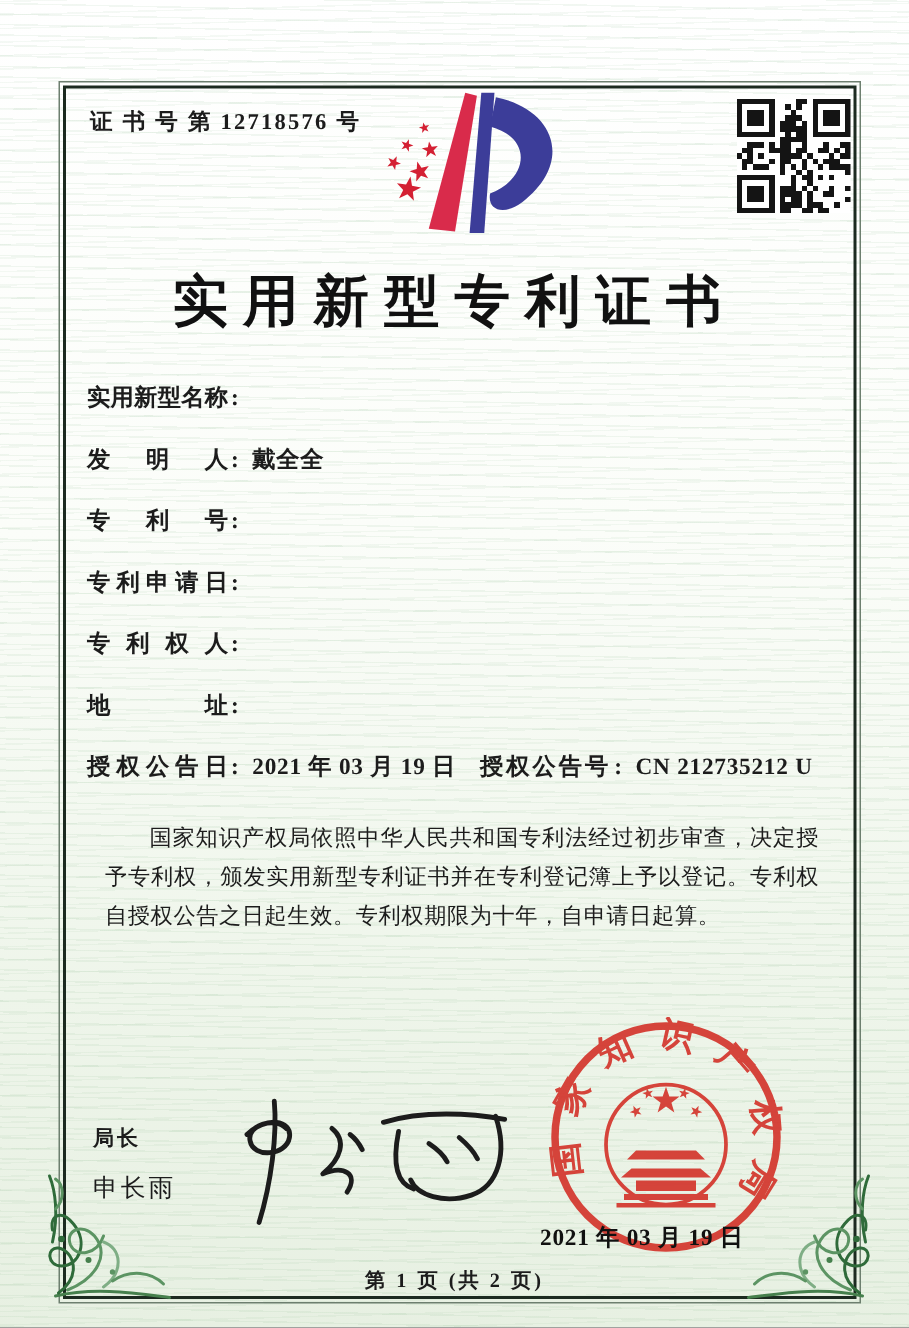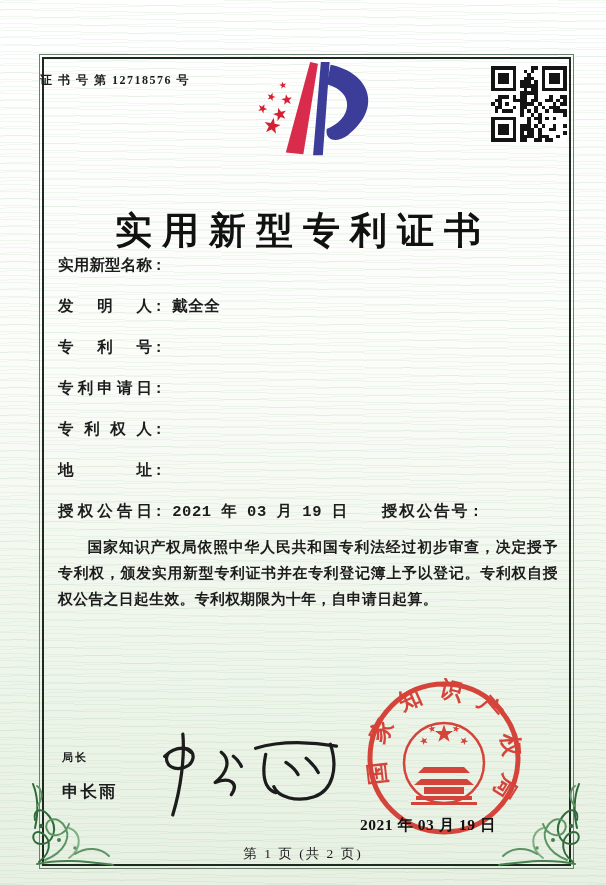--- a/index.html
+++ b/index.html
@@ -7,43 +7,43 @@
     position:relative;width:606px;height:885px;margin:0 auto;overflow:hidden;
     font-family:"Liberation Serif","DejaVu Serif",serif;color:#1c1c1c;
     background:
       repeating-linear-gradient(1.2deg, rgba(120,175,125,0.10) 0 1px, transparent 1px 7px),
       repeating-linear-gradient(-1.6deg, rgba(120,175,125,0.08) 0 1px, transparent 1px 9px),
       linear-gradient(#ffffff 0%,#fbfdf9 40%,#eef5ea 75%,#e7f0e2 100%);
   }
   .frame{position:absolute;left:39px;top:54px;right:32px;bottom:16px;
     border:1px solid #6d7f6f;padding:2px;pointer-events:none;}
   .frame-inner{width:100%;height:100%;border:2px solid #1c2a20;box-sizing:border-box;}
-  .cert-no{position:absolute;left:40px;top:72px;font-size:12px;letter-spacing:1.5px;font-weight:600;}
+  .cert-no{position:absolute;left:60px;top:72px;font-size:15px;letter-spacing:1.5px;font-weight:600;}
   .logo{position:absolute;left:243px;top:56px;width:146px;height:114px;}
   .qr{position:absolute;left:491px;top:66px;width:76px;height:76px;}
   .title{position:absolute;left:0;right:0;top:176px;text-align:center;
-    font-size:37px;letter-spacing:10px;font-weight:600;color:#111;margin-top:30px;}
-  .fields{position:absolute;left:58px;top:256px;right:44px;font-family:Liberation Mono, monospace;}
+    font-size:37px;letter-spacing:10px;font-weight:600;color:#111;}
+  .fields{position:absolute;left:58px;top:256px;right:44px;}
   .frow{display:flex;align-items:baseline;margin-bottom:21px;font-size:15.5px;line-height:20px;}
   .flabel{width:94px;text-align:justify;text-align-last:justify;font-weight:600;flex:none;}
   .fcolon{margin:0 9px 0 2px;font-weight:600;flex:none;}
   .fvalue{font-weight:700;letter-spacing:0.5px;white-space:nowrap;}
-  .fpair2{display:flex;align-items:baseline;margin-left:34px;text-align:center;}
+  .fpair2{display:flex;align-items:baseline;margin-left:16px;text-align:center;}
   .fpair2 .flabel2{font-weight:600;letter-spacing:2px;flex:none;}
   .paras{position:absolute;left:58px;top:534px;right:48px;}
-  .paras p{margin:0;text-indent:2em;text-align:justify;font-size:14.8px;line-height:1.76;
-    font-weight:700;letter-spacing:0.4px;}
-  .sig-title{position:absolute;left:62px;top:750px;font-size:11px;font-weight:700;letter-spacing:2px;}
-  .sig-name{position:absolute;left:62px;top:781px;font-size:16.5px;font-weight:700;letter-spacing:2px;}
+  .paras p{margin:12px;text-indent:2em;text-align:justify;font-size:14.8px;line-height:1.76;
+    font-weight:400;letter-spacing:0.4px;}
+  .sig-title{position:absolute;left:62px;top:750px;font-size:14px;font-weight:700;letter-spacing:2px;}
+  .sig-name{position:absolute;left:62px;top:781px;font-size:16.5px;font-weight:400;letter-spacing:2px;}
   .signature{position:absolute;left:136px;top:726px;width:218px;height:96px;}
   .seal{position:absolute;left:364px;top:678px;width:160px;height:160px;z-index:1;opacity:.93;}
   .seal-date{position:absolute;left:360px;top:815px;width:180px;z-index:2;
     font-size:15.5px;font-weight:700;letter-spacing:0.5px;color:#111;}
   .footer{position:absolute;left:0;right:0;top:845px;text-align:center;
-    font-size:13.5px;font-weight:400;letter-spacing:2px;}
+    font-size:13.5px;font-weight:700;letter-spacing:2px;}
   .flourish-l{position:absolute;left:29px;bottom:17px;width:118px;height:132px;}
   .flourish-r{position:absolute;right:23px;bottom:17px;width:118px;height:132px;transform:scaleX(-1);}
 </style>
 </head>
 <body>
 
 <div class="page">
 
   <div class="frame">
     <div class="frame-inner"></div>
@@ -241,20 +241,21 @@
       <span class="flabel">地址</span>
         <span class="fcolon">:</span>
     </div>
     <div class="frow">
       <span class="flabel">授权公告日</span>
         <span class="fcolon">:</span>
       <span class="fvalue">2021 年 03 月 19 日</span>
       <span class="fpair2">
         <span class="flabel2">授权公告号</span>
           <span class="fcolon">:</span>
+        <span class="fvalue">CN 212735212 U</span>
       </span>
     </div>
   </div>
 
   <div class="paras">
     <p>国家知识产权局依照中华人民共和国专利法经过初步审查，决定授予专利权，颁发实用新型专利证书并在专利登记簿上予以登记。专利权自授权公告之日起生效。专利权期限为十年，自申请日起算。</p>
   </div>
 
   <div class="sig-title">局长</div>
   <div class="sig-name">申长雨</div>

